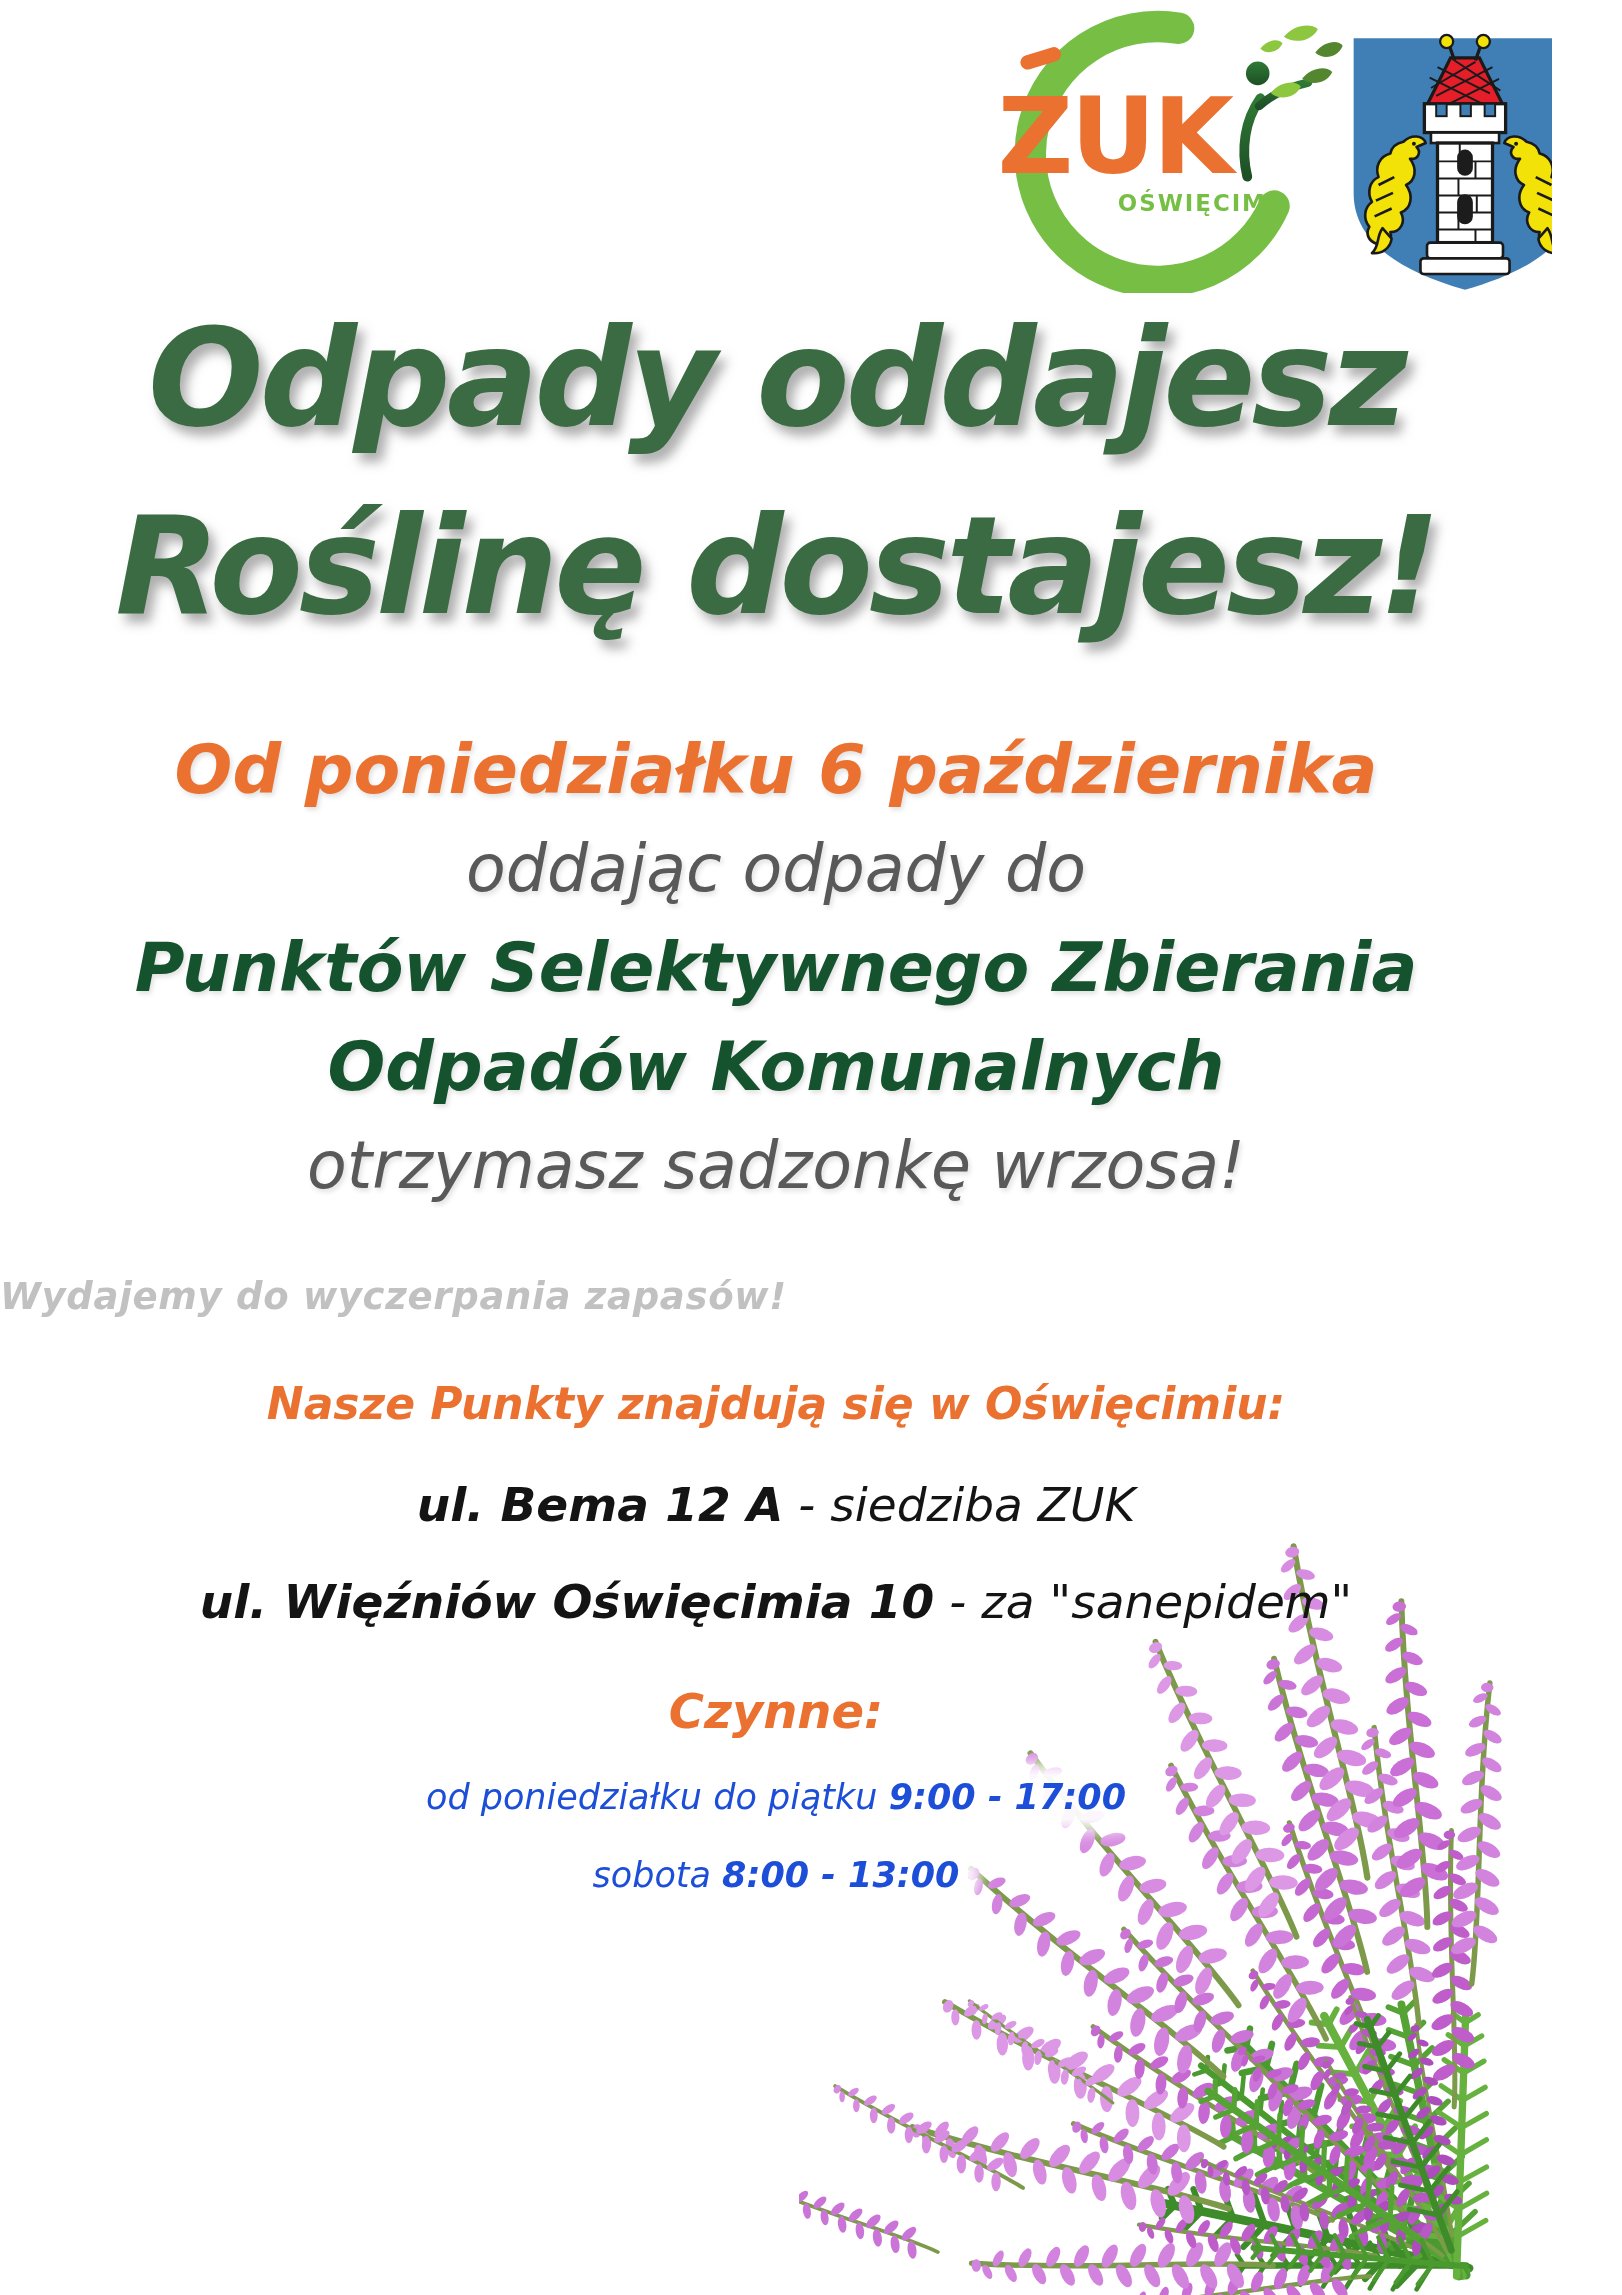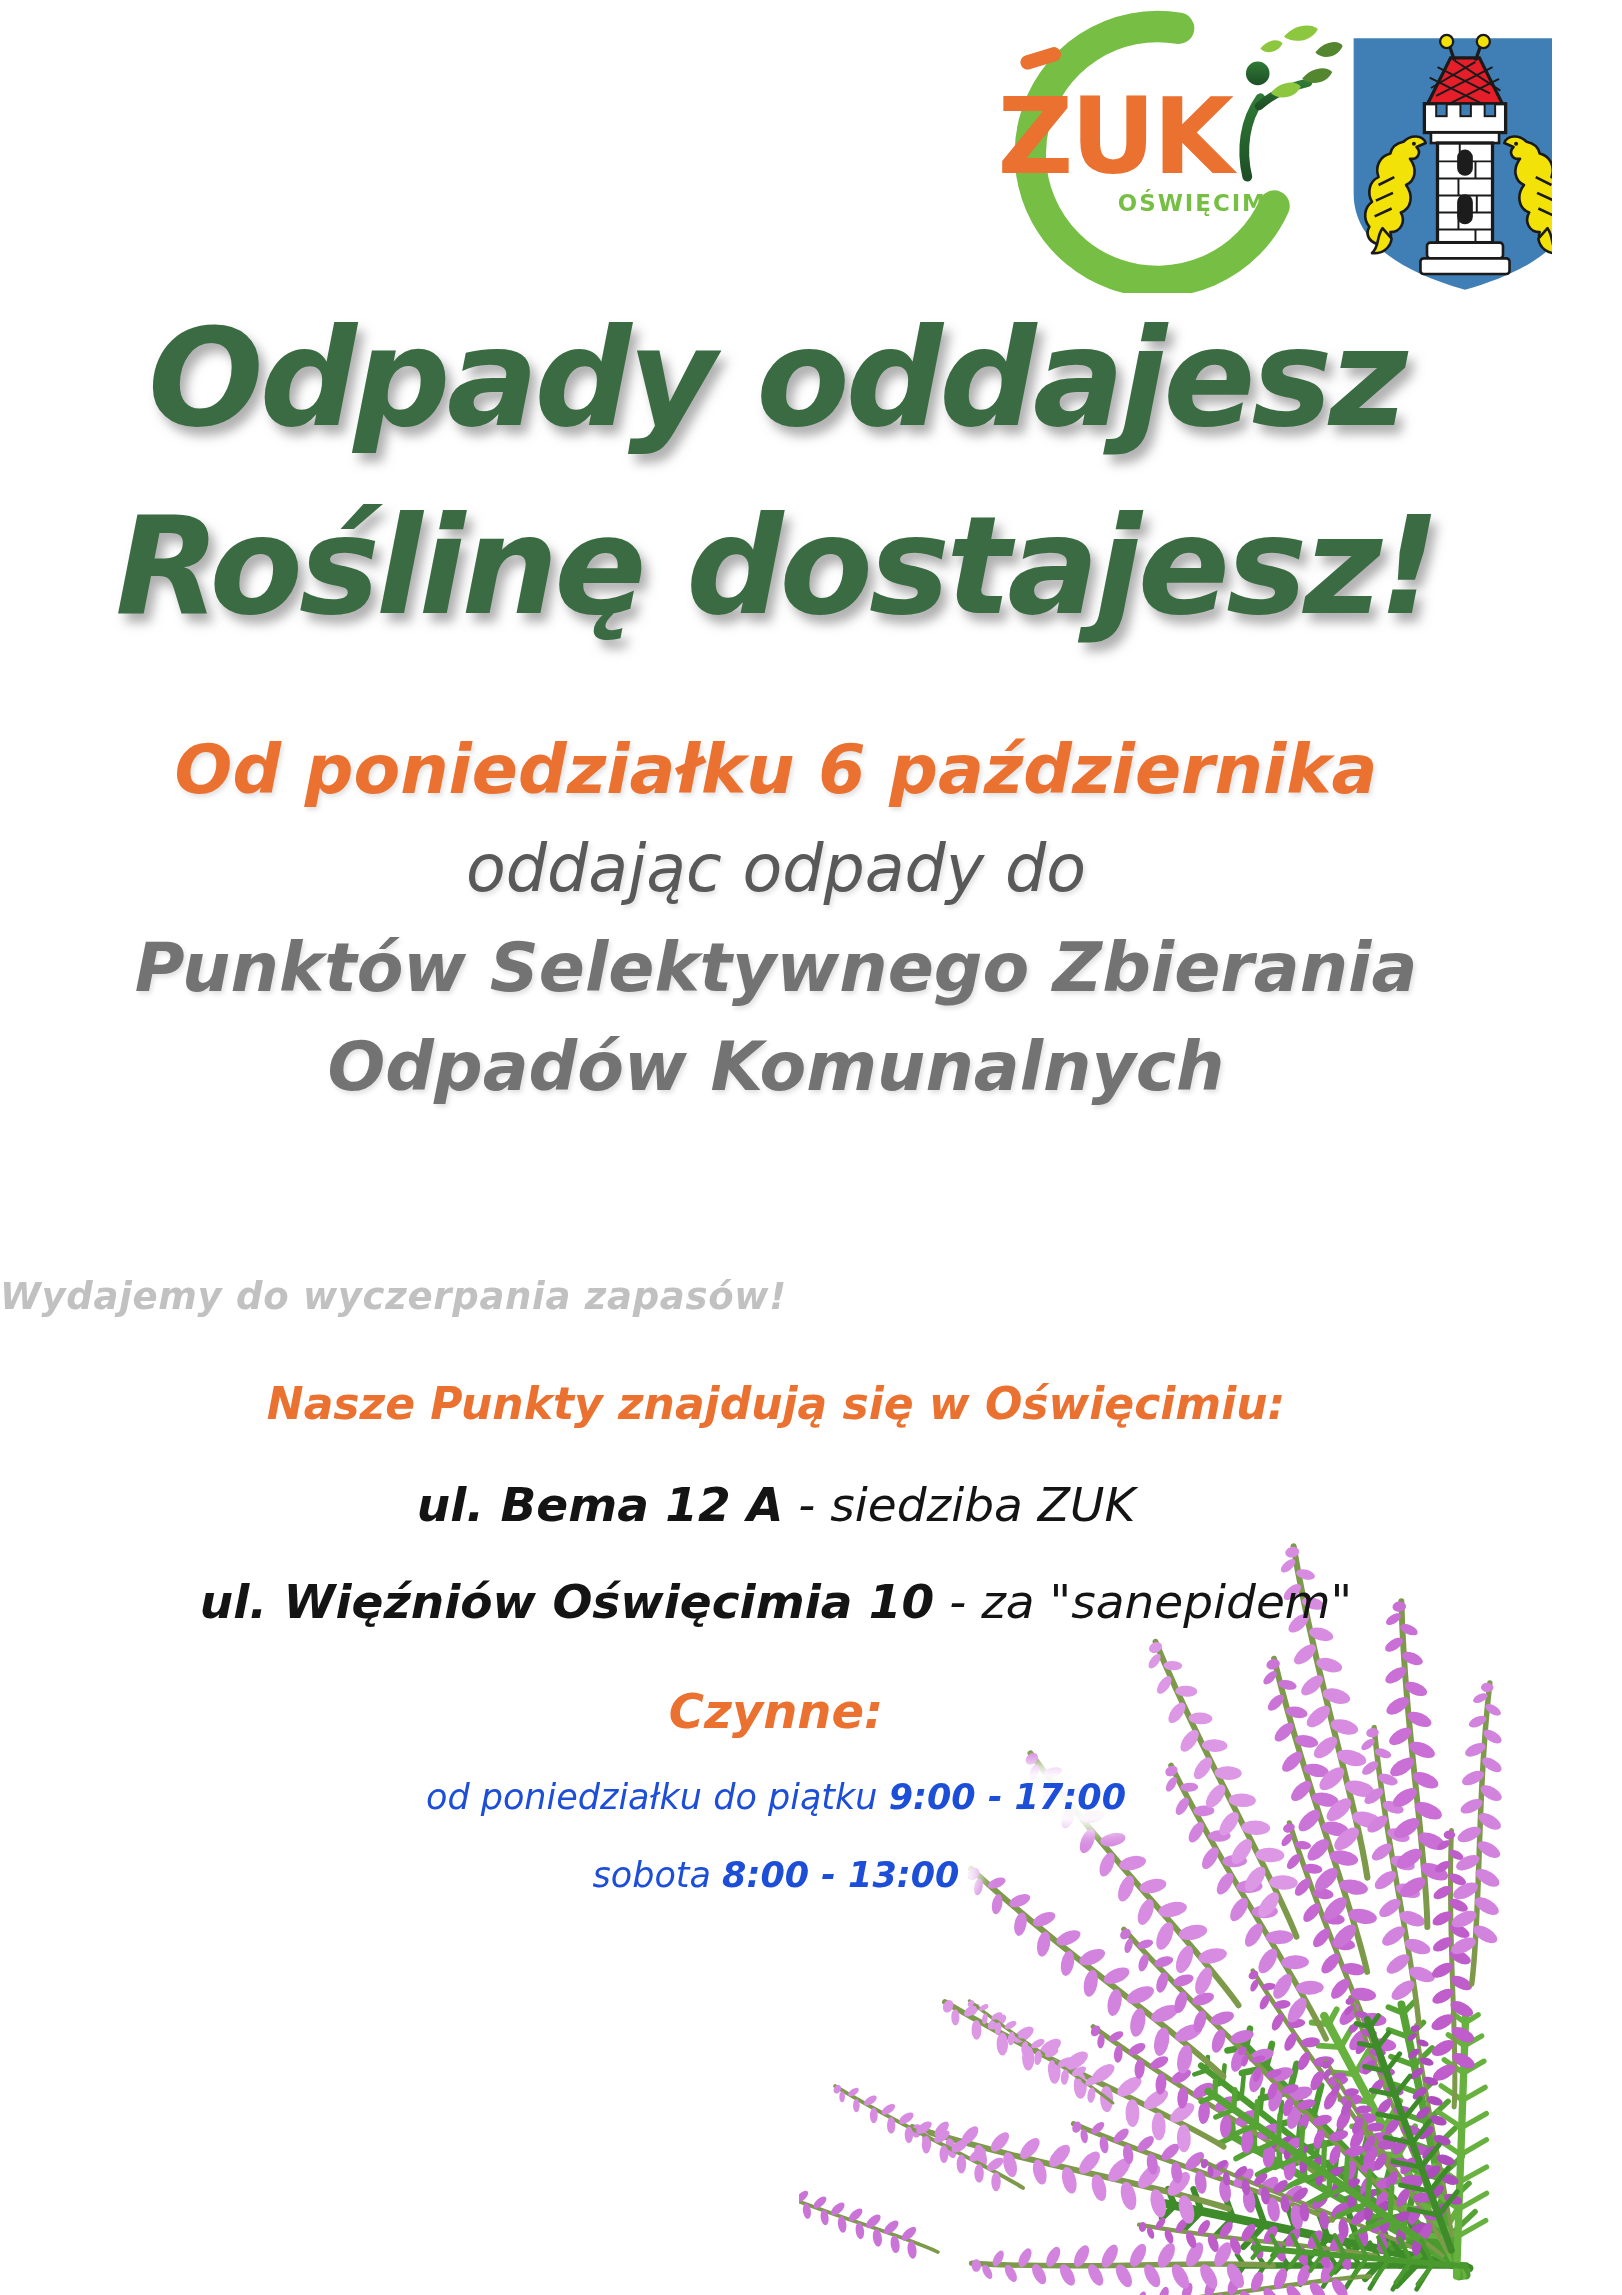--- a/index.html
+++ b/index.html
@@ -19,21 +19,21 @@
     z-index:2;
   }
   
   .intro{
     position:absolute;top:720px;left:0;right:0;text-align:center;
     font-style:italic;line-height:99px;z-index:2;
     text-shadow:2px 3.3px 5.2px rgba(0,0,0,0.12);
   }
   .intro .date{color:#ea7130;font-weight:bold;font-size:68px;}
   .intro .give{color:#595959;font-size:65px;}
-  .intro .pszok{color:#737373;font-weight:bold;font-size:68px;}
+  .intro .pszok{color:#14532d;font-weight:bold;font-size:68px;}
   .intro .receive{color:#595959;font-size:65px;}
   .note{
     position:absolute;top:1275px;left:0;right:0;
     font-style:italic;font-weight:bold;font-size:37px;color:#c2c1c1;
     letter-spacing:0.7px;z-index:2;
   }
   
   .points{position:absolute;top:1378px;left:0;right:0;text-align:center;font-style:italic;z-index:2;}
   .points .title{color:#ea7130;font-weight:bold;font-size:44px;margin:0 0 48px 0;}
   .addr{font-size:47px;color:#141414;margin:0 0 42px 0;}
@@ -125,20 +125,21 @@
   <div class="headline">
     <div>Odpady oddajesz</div>
     <div>Roślinę dostajesz!</div>
   </div>
 
   <div class="intro">
     <div class="date">Od poniedziałku 6 października</div>
     <div class="give">oddając odpady do</div>
     <div class="pszok">Punktów Selektywnego Zbierania</div>
     <div class="pszok">Odpadów Komunalnych</div>
+    <div class="receive">otrzymasz sadzonkę wrzosa!</div>
   </div>
 
   <div class="note">Wydajemy do wyczerpania zapasów!</div>
 
   <div class="points">
     <div class="title">Nasze Punkty znajdują się w Oświęcimiu:</div>
     <div class="addr">
       <span class="main">ul. Bema 12 A</span>
       <span class="detail">- siedziba ZUK</span>
     </div>

